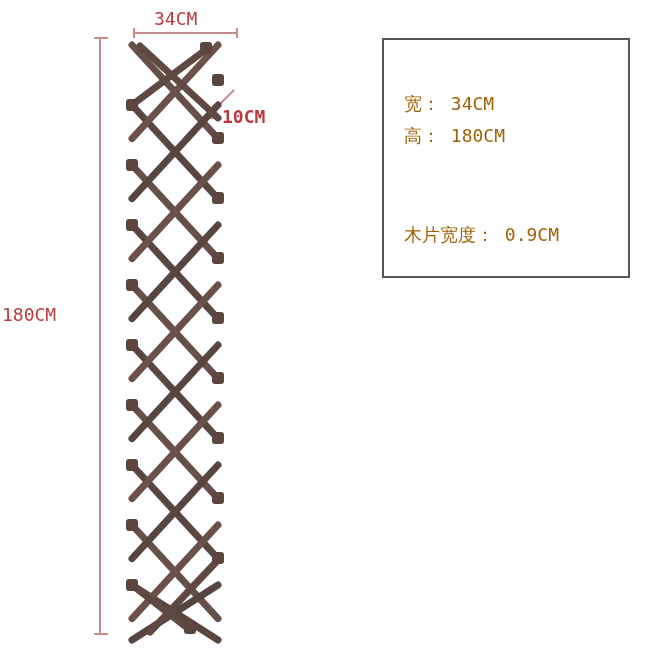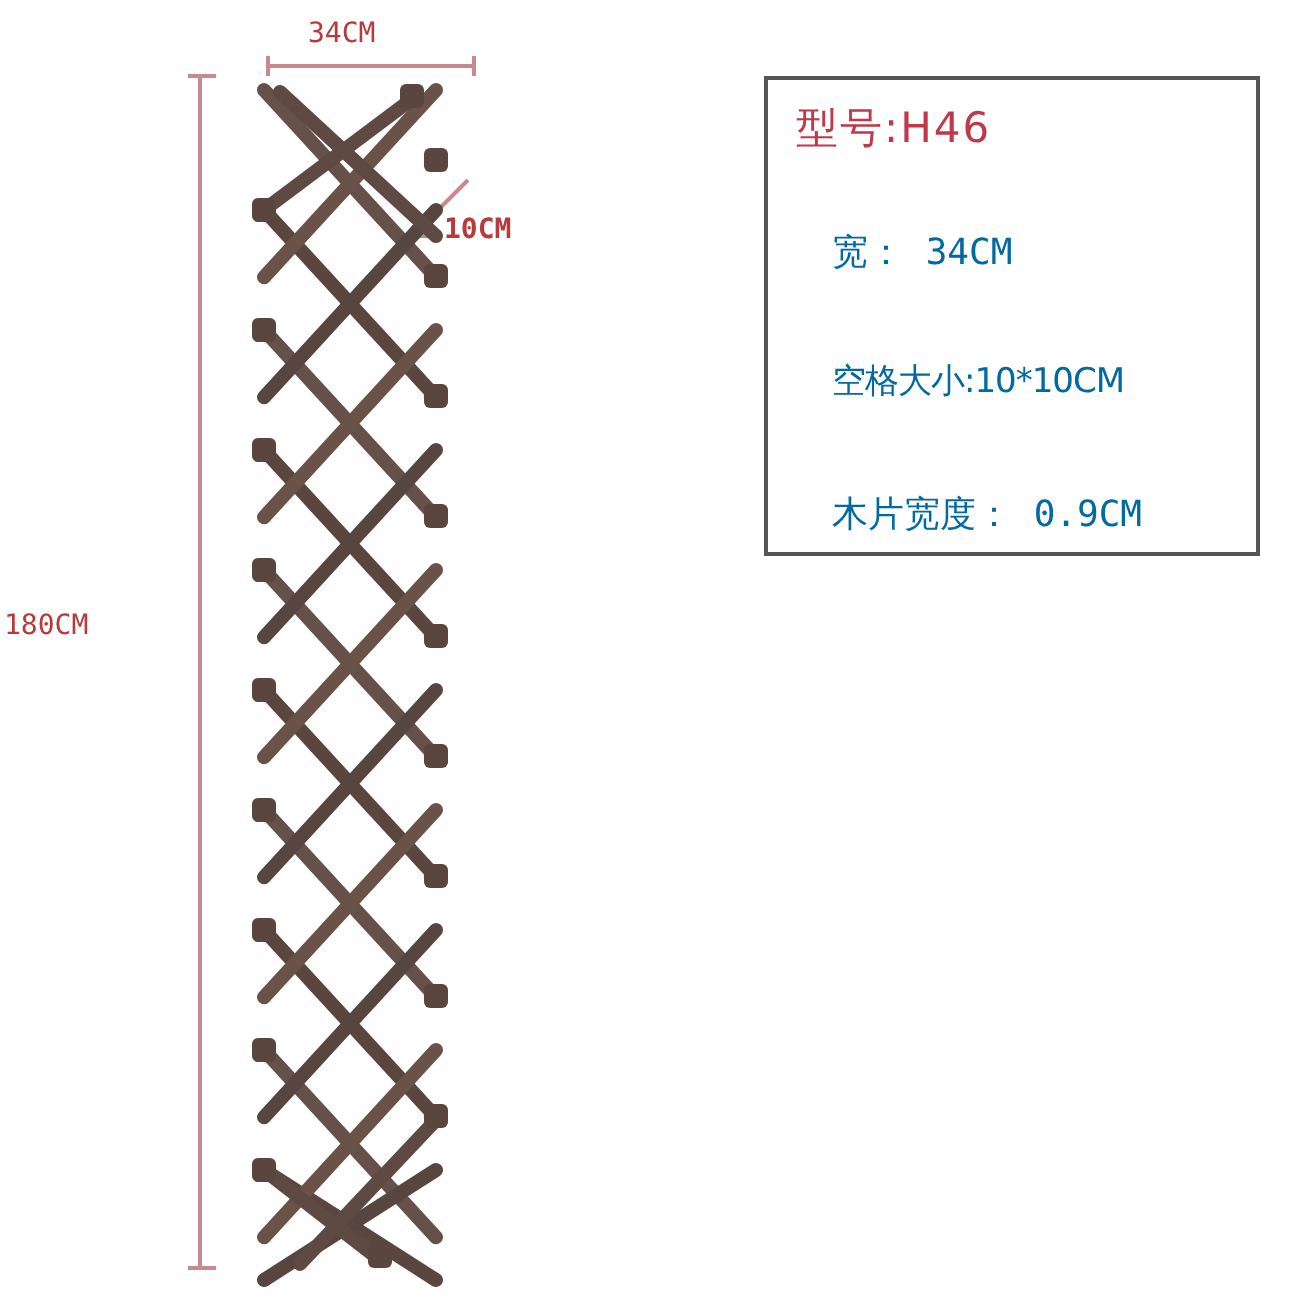--- a/index.html
+++ b/index.html
@@ -1,29 +1,29 @@
 <!DOCTYPE html>
 <html><head>
 <meta charset="utf-8">
 <style>
   html, body { margin: 0; padding: 0; background: #ffffff; }
   body { width: 650px; height: 650px; position: relative; overflow: hidden;
          font-family: "DejaVu Sans", sans-serif; }
   .stage { position: absolute; left: 0; top: 0; width: 650px; height: 650px; }
   .dim-label { position: absolute; color: #b83a3a; font-family: "DejaVu Sans Mono", monospace;
-               font-size: 14px; letter-spacing: 0px; line-height: 1; }
+               font-size: 18px; letter-spacing: 0px; line-height: 1; }
   #dim-width { left: 154px; top: 10px; }
   #dim-gap { left: 222px; top: 108px; font-weight: bold; }
   #dim-height { left: 2px; top: 306px; }
   .spec-box { position: absolute; left: 382px; top: 38px; width: 248px; height: 240px;
               border: 2px solid #555; background: #fff; box-sizing: border-box; }
   .spec-title { position: absolute; left: 14px; top: 10px; font-size: 21px; color: #c0394a;
                 font-family: "DejaVu Sans", sans-serif; letter-spacing: 1px; }
-  .spec-row { position: absolute; left: 32px; font-size: 18px; color: #0369a1;
-              font-family: "DejaVu Sans Mono", monospace; white-space: nowrap; margin-top: 22px; }
+  .spec-row { position: absolute; left: 20px; font-size: 18px; color: #a16207;
+              font-family: "DejaVu Sans Mono", monospace; white-space: nowrap; }
   .spec-row.tight { font-family: "DejaVu Sans", sans-serif; font-size: 17px; letter-spacing: -0.5px; }
 </style>
 </head>
 <body>
 
 <div class="stage">
   <svg width="650" height="650" viewBox="0 0 650 650" style="position:absolute;left:0;top:0;">
 
     <g stroke="#c98a8f" stroke-width="2">
       <line x1="100" y1="38" x2="100" y2="634"></line>
@@ -90,18 +90,17 @@
         <rect x="200" y="42" width="12" height="12" rx="3"></rect>
         <rect x="184" y="622" width="12" height="12" rx="3"></rect>
       </g>
   </svg>
 
   <div class="dim-label" id="dim-width">34CM</div>
   <div class="dim-label" id="dim-gap">10CM</div>
   <div class="dim-label" id="dim-height">180CM</div>
 
   <div class="spec-box">
-    <div class="spec-title">型号:H46</div>
     <div class="spec-row" style="top:52px">宽： 34CM</div>
-    <div class="spec-row tight" style="top:117px">空格大小:10*10CM</div>
+    <div class="spec-row" style="top:84px">高： 180CM</div>
     <div class="spec-row" style="top:183px">木片宽度： 0.9CM</div>
   </div>
 </div>
 
 </body></html>

